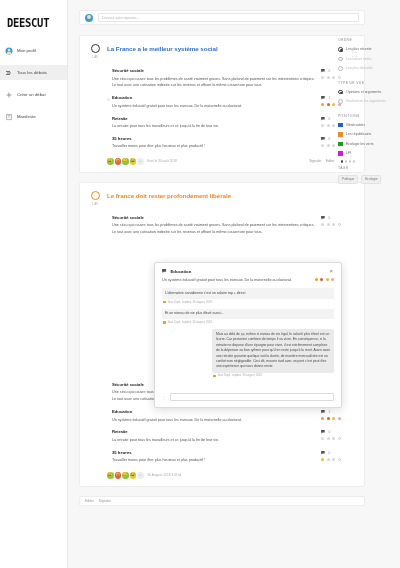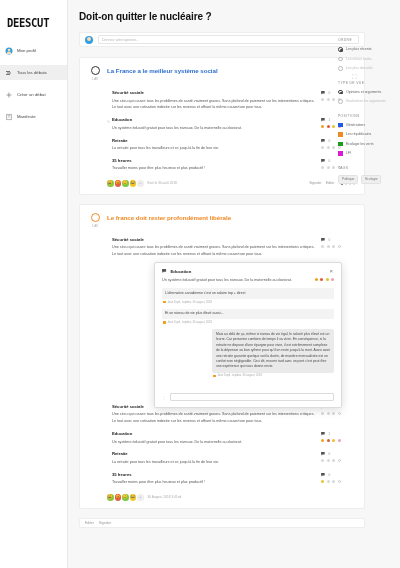--- a/index.html
+++ b/index.html
@@ -241,21 +241,20 @@
             </svg>
         </span>
         <span class="nav-label">Manifeste</span>
       </div>
 
     </nav>
   </aside>
 
   <main class="main">
 
-    <h1 class="page-title">Doit-on quitter le nucléaire ?</h1>
 
     <div class="opinion-bar">
       <span class="avatar"></span>
       <div class="opinion-input">Donnez votre opinion...</div>
     </div>
 
     <article class="card">
       <span class="expand-ico">
         <svg width="5" height="5" viewBox="0 0 12 12">
             <path d="M1 4V1h3M11 8v3H8M11 4V1H8M1 8v3h3" stroke="#999" stroke-width="1.2" fill="none"></path>

